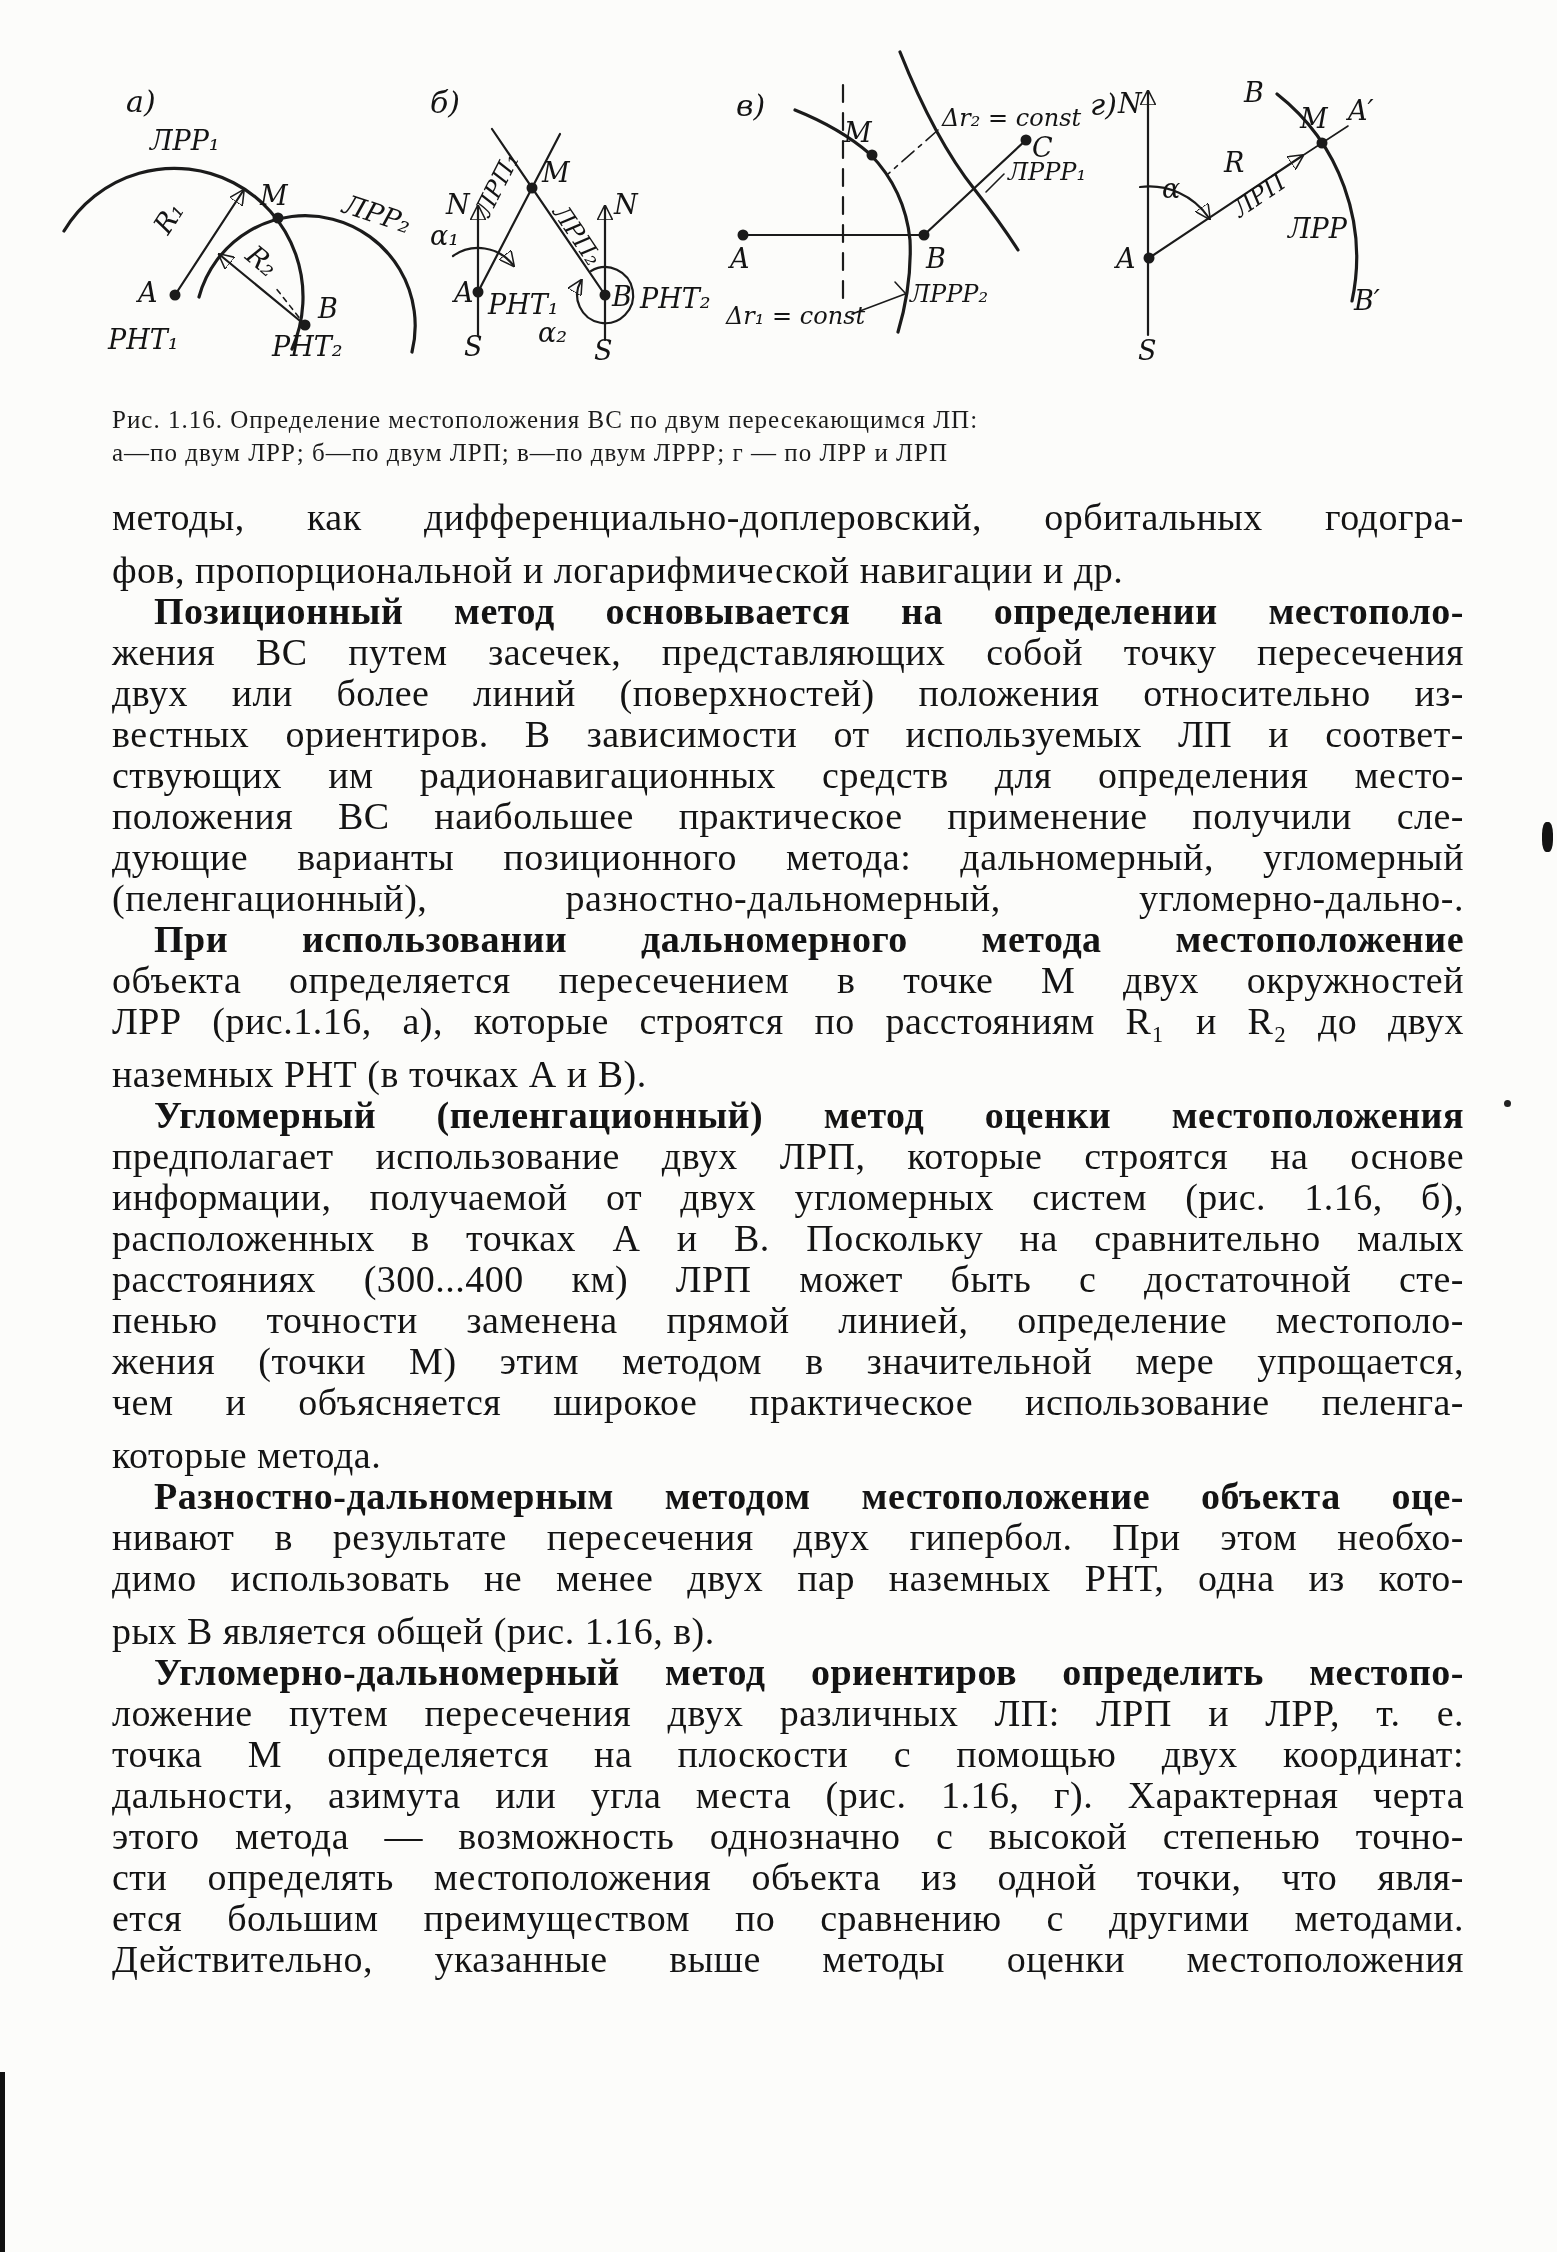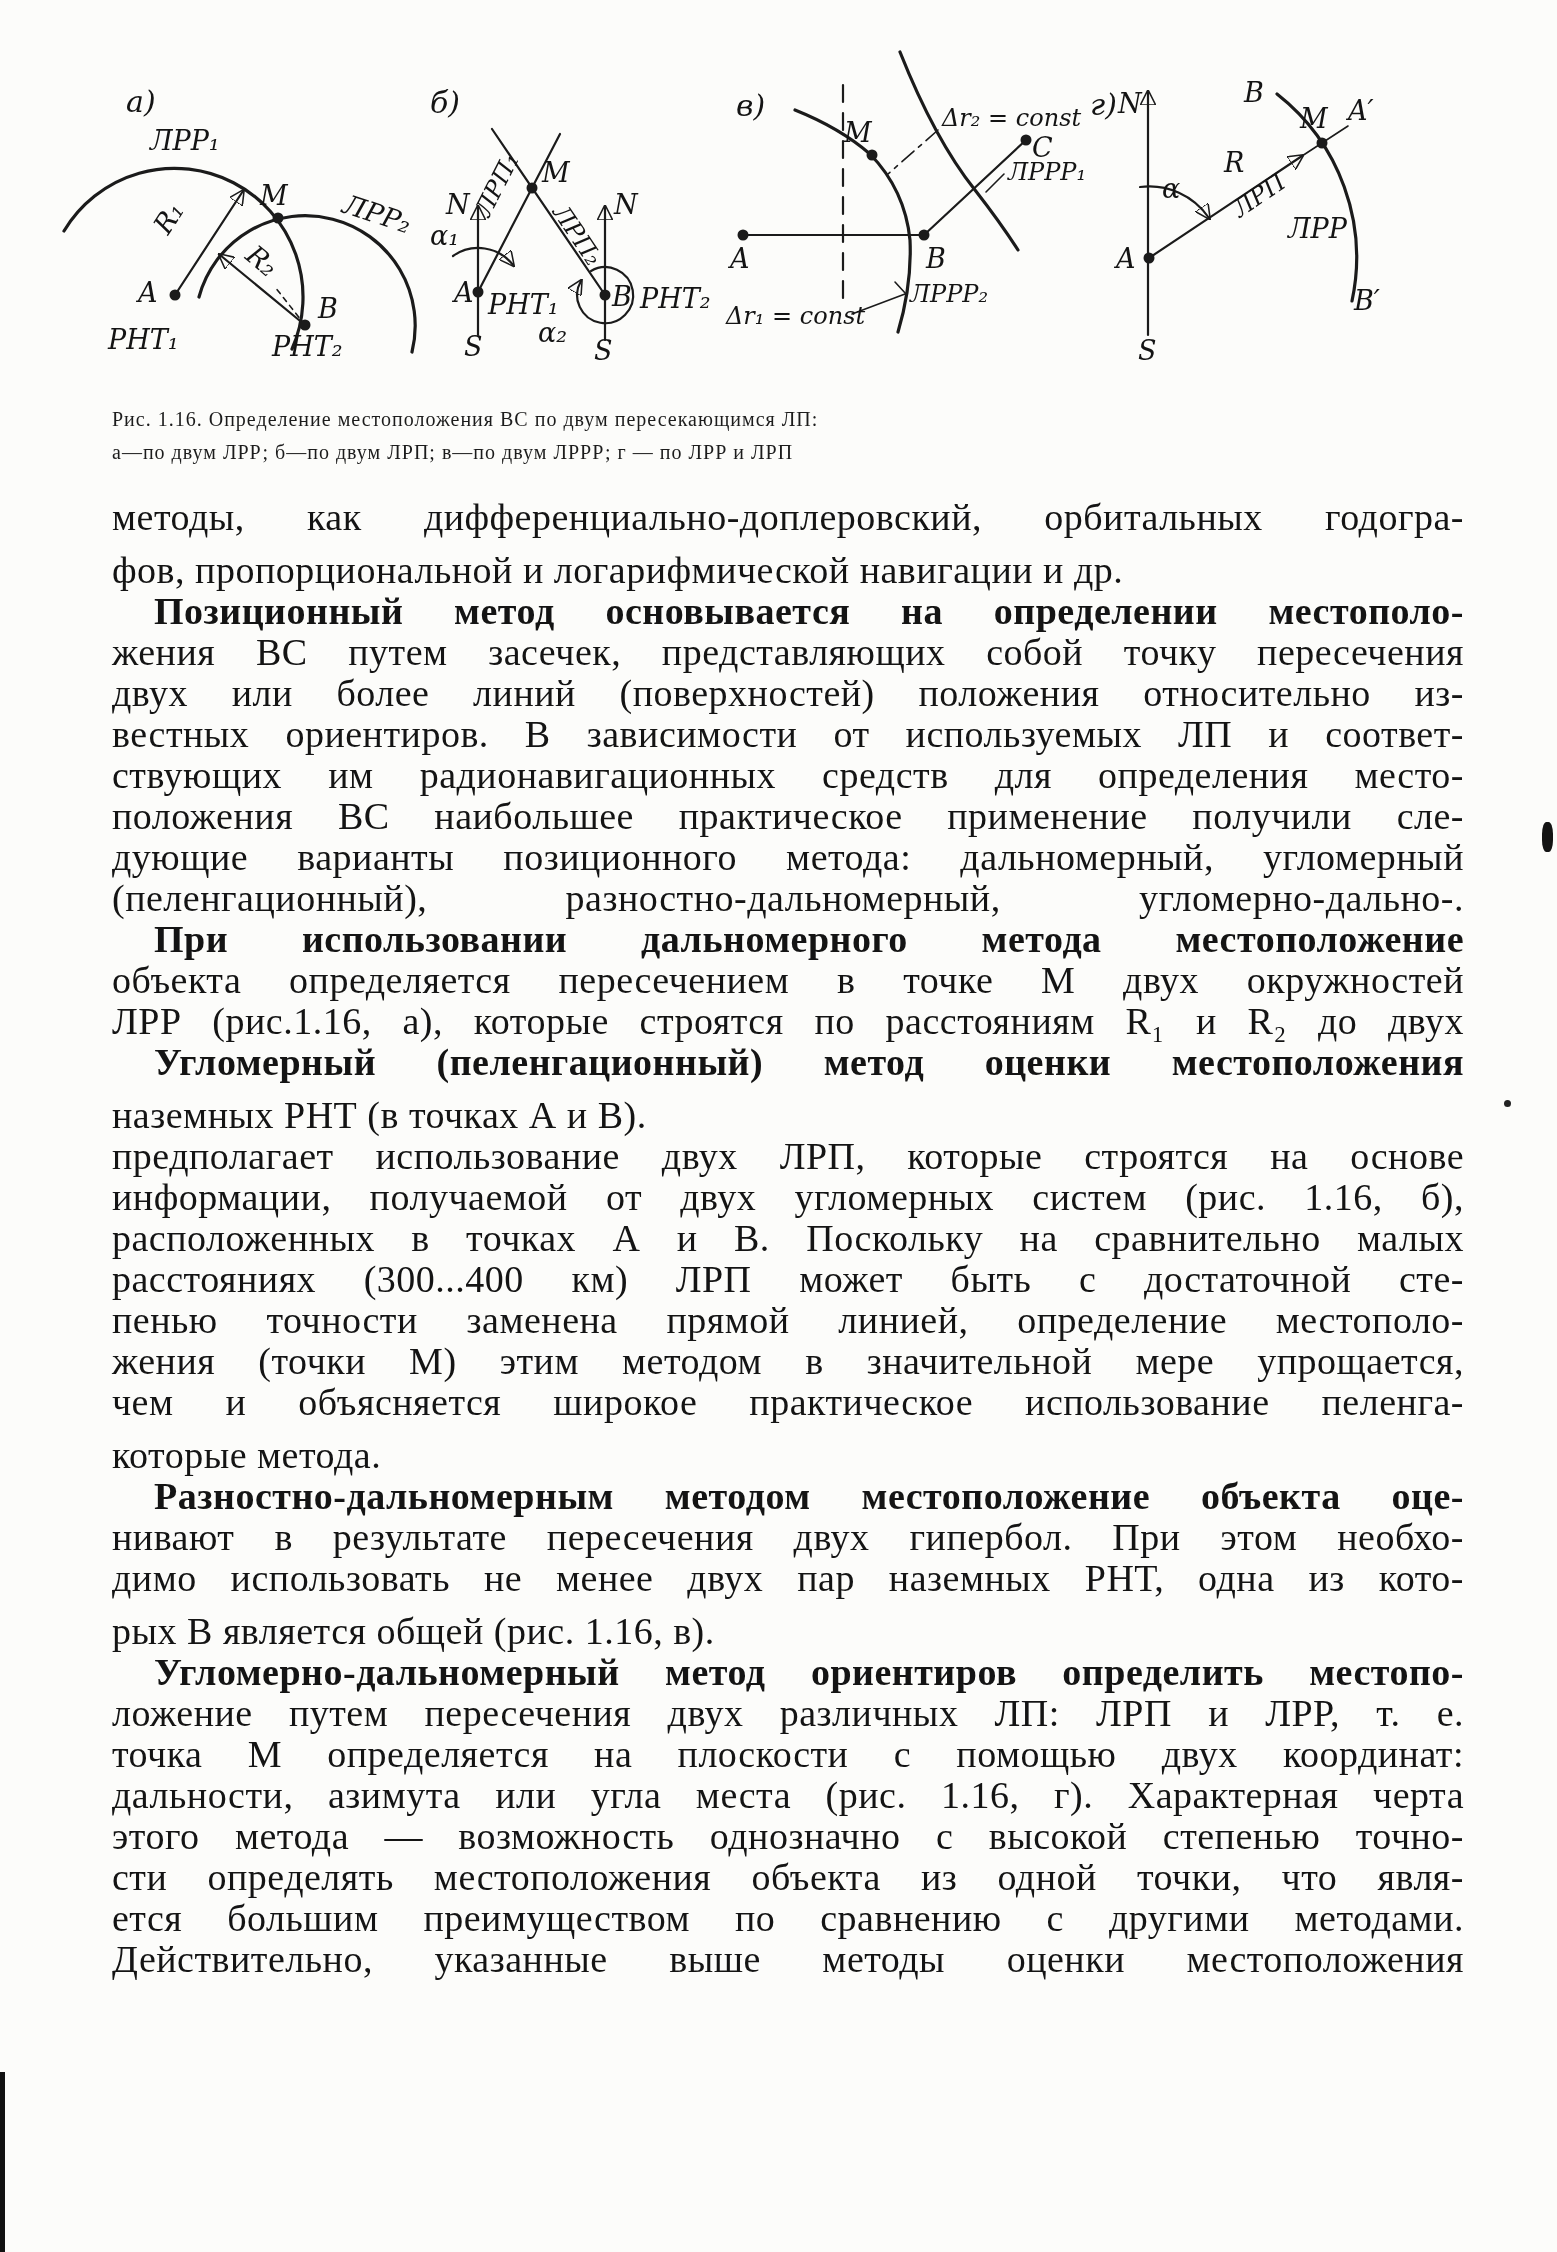--- a/index.html
+++ b/index.html
@@ -17,21 +17,21 @@
   .dash-b{stroke-dasharray:5 5;}
   .dash-v{stroke-dasharray:17 11;}
   .dash-l{stroke-dasharray:16 6 4 6;}
   .dot{fill:#1b1b1b;stroke:none;}
   .fl{font:italic 27px "DejaVu Serif","DejaVu Sans",serif;fill:#141414;}
   .fl-sm{font:italic 24px "DejaVu Serif","DejaVu Sans",serif;fill:#141414;}
   .fl-tag{font:italic 30px "DejaVu Serif","DejaVu Sans",serif;fill:#141414;}
   
   .caption{
     position:absolute;left:112px;top:403px;width:1352px;
-    font-size:20px;line-height:33px;letter-spacing:1px;color:#1c1c1c;
+    font-size:25px;line-height:33px;letter-spacing:1px;color:#1c1c1c;
   }
   
   .bodytext{
     position:absolute;left:112px;top:497px;width:1352px;
     font-size:38px;line-height:41px;letter-spacing:.5px;color:#141414;
   }
   .bl{text-align:justify;text-align-last:justify;height:41px;white-space:nowrap0;}
   .ind{text-indent:42px;font-weight:bold;}
   .last{text-align-last:left;margin-top:12px;}
   
@@ -161,23 +161,23 @@
     <div class="bl">двух или более линий (поверхностей) положения относительно из-</div>
     <div class="bl">вестных ориентиров. В зависимости от используемых ЛП и соответ-</div>
     <div class="bl">ствующих им радионавигационных средств для определения место-</div>
     <div class="bl">положения ВС наибольшее практическое применение получили сле-</div>
     <div class="bl">дующие варианты позиционного метода: дальномерный, угломерный</div>
     <div class="bl">(пеленгационный), разностно-дальномерный, угломерно-дально-.</div>
 
     <div class="bl ind">При использовании дальномерного метода местоположение</div>
     <div class="bl">объекта определяется пересечением в точке М двух окружностей</div>
     <div class="bl">ЛРР (рис.1.16, а), которые строятся по расстояниям R₁ и R₂ до двух</div>
+    <div class="bl last">наземных РНТ (в точках А и В).</div>
+
     <div class="bl ind">Угломерный (пеленгационный) метод оценки местоположения</div>
-
-    <div class="bl last">наземных РНТ (в точках А и В).</div>
     <div class="bl">предполагает использование двух ЛРП, которые строятся на основе</div>
     <div class="bl">информации, получаемой от двух угломерных систем (рис. 1.16, б),</div>
     <div class="bl">расположенных в точках А и В. Поскольку на сравнительно малых</div>
     <div class="bl">расстояниях (300...400 км) ЛРП может быть с достаточной сте-</div>
     <div class="bl">пенью точности заменена прямой линией, определение местополо-</div>
     <div class="bl">жения (точки М) этим методом в значительной мере упрощается,</div>
     <div class="bl">чем и объясняется широкое практическое использование пеленга-</div>
     <div class="bl last">которые метода.</div>
 
     <div class="bl ind">Разностно-дальномерным методом местоположение объекта оце-</div>

